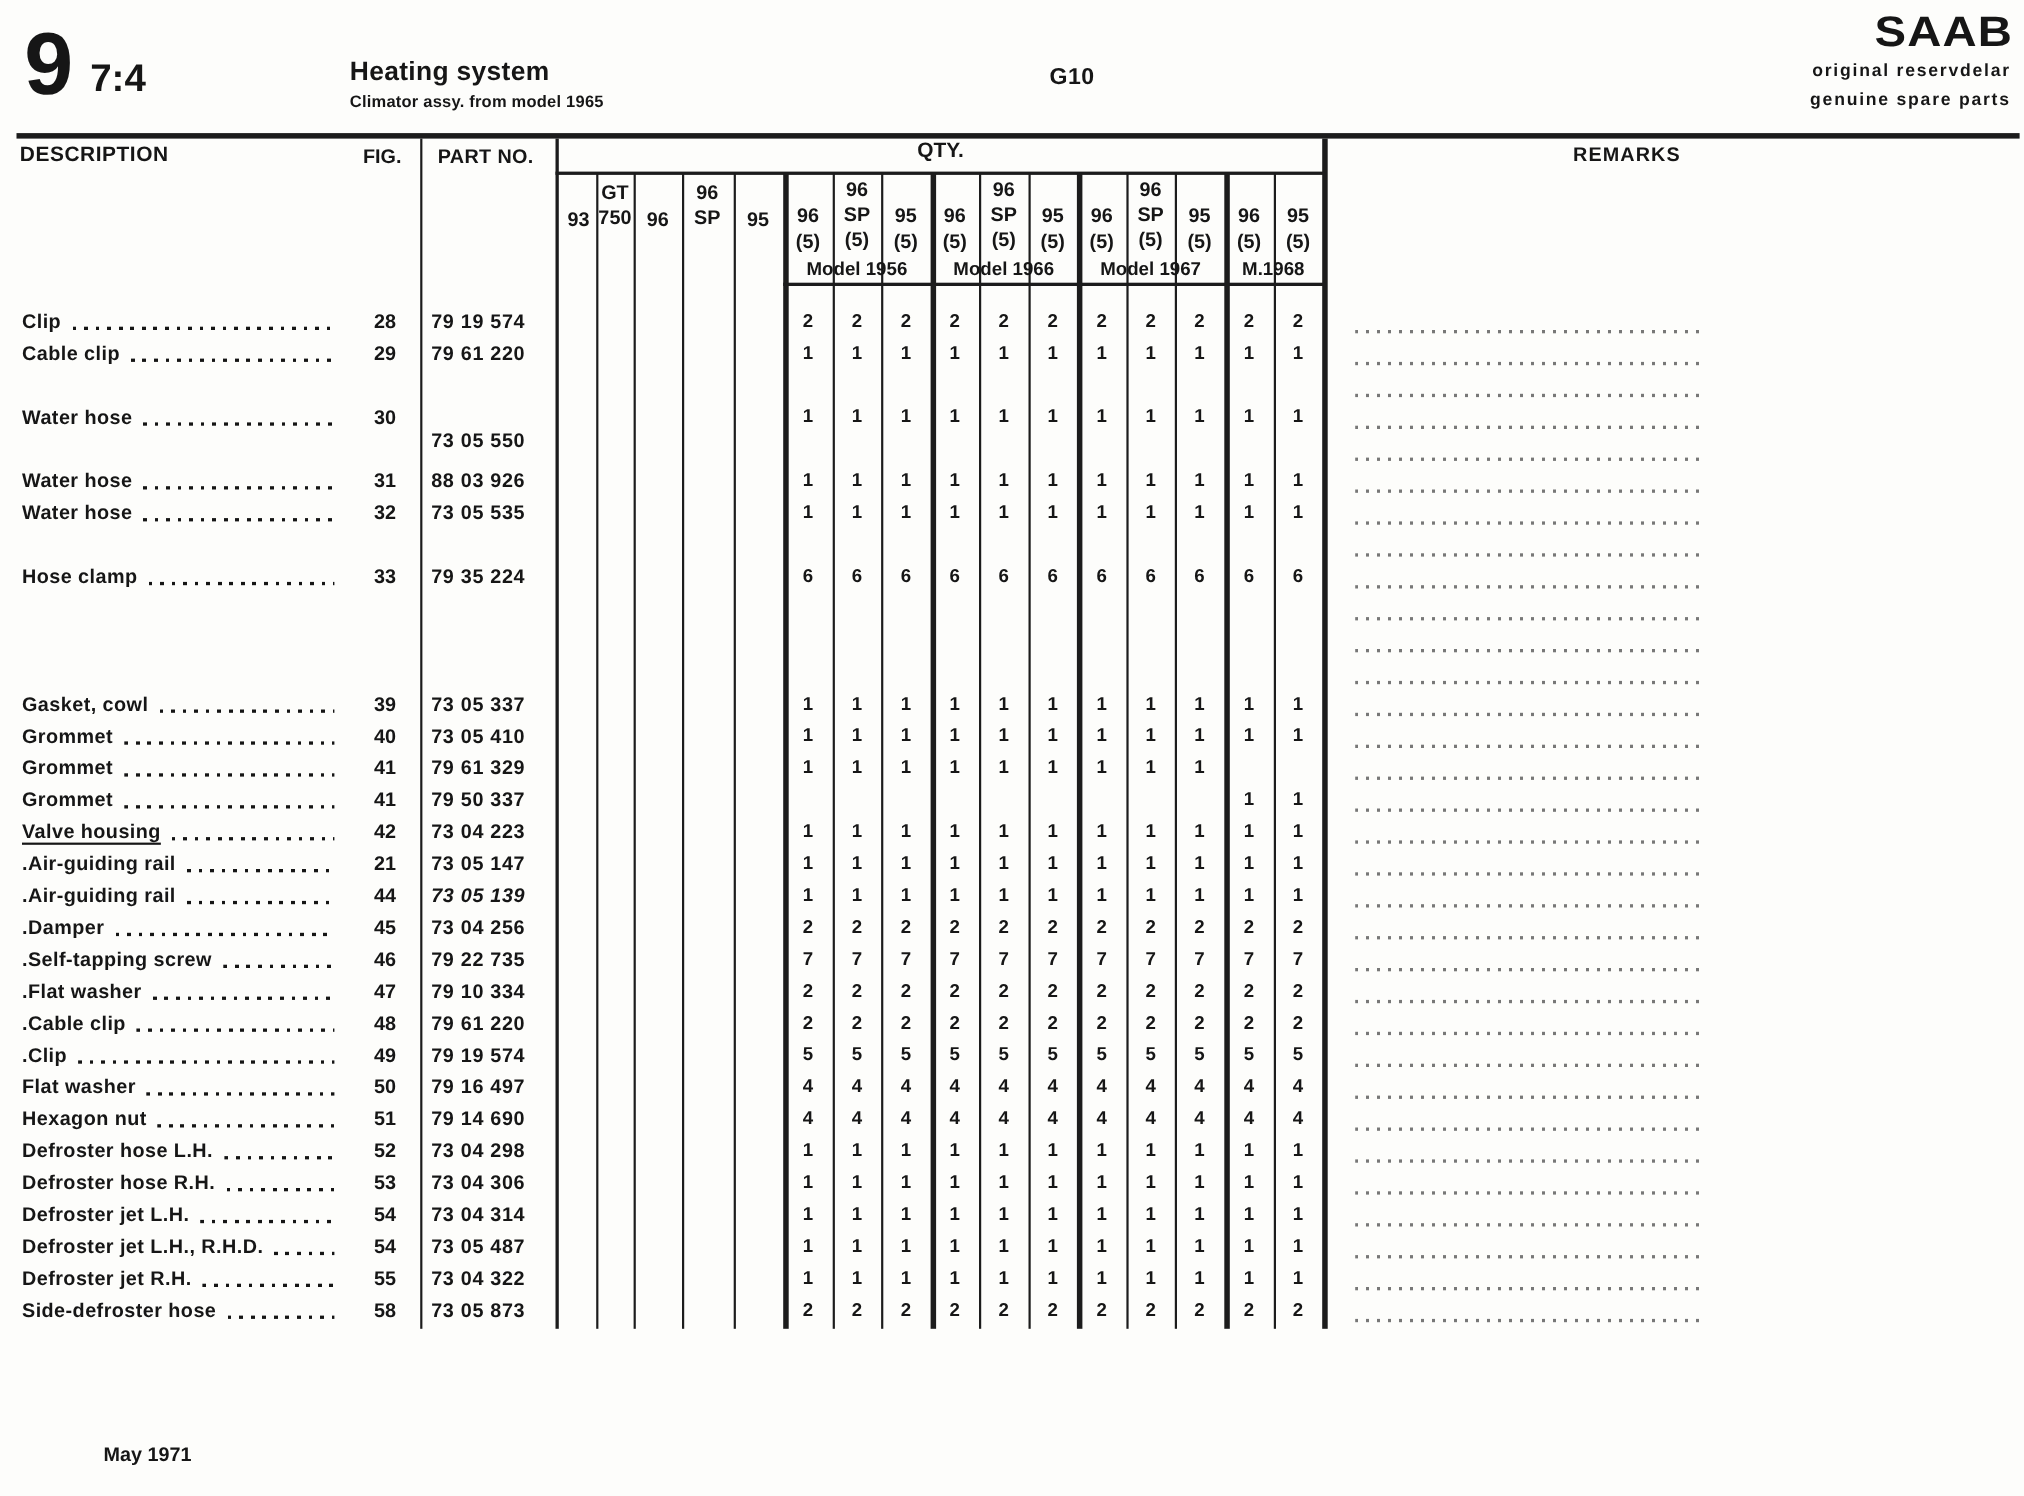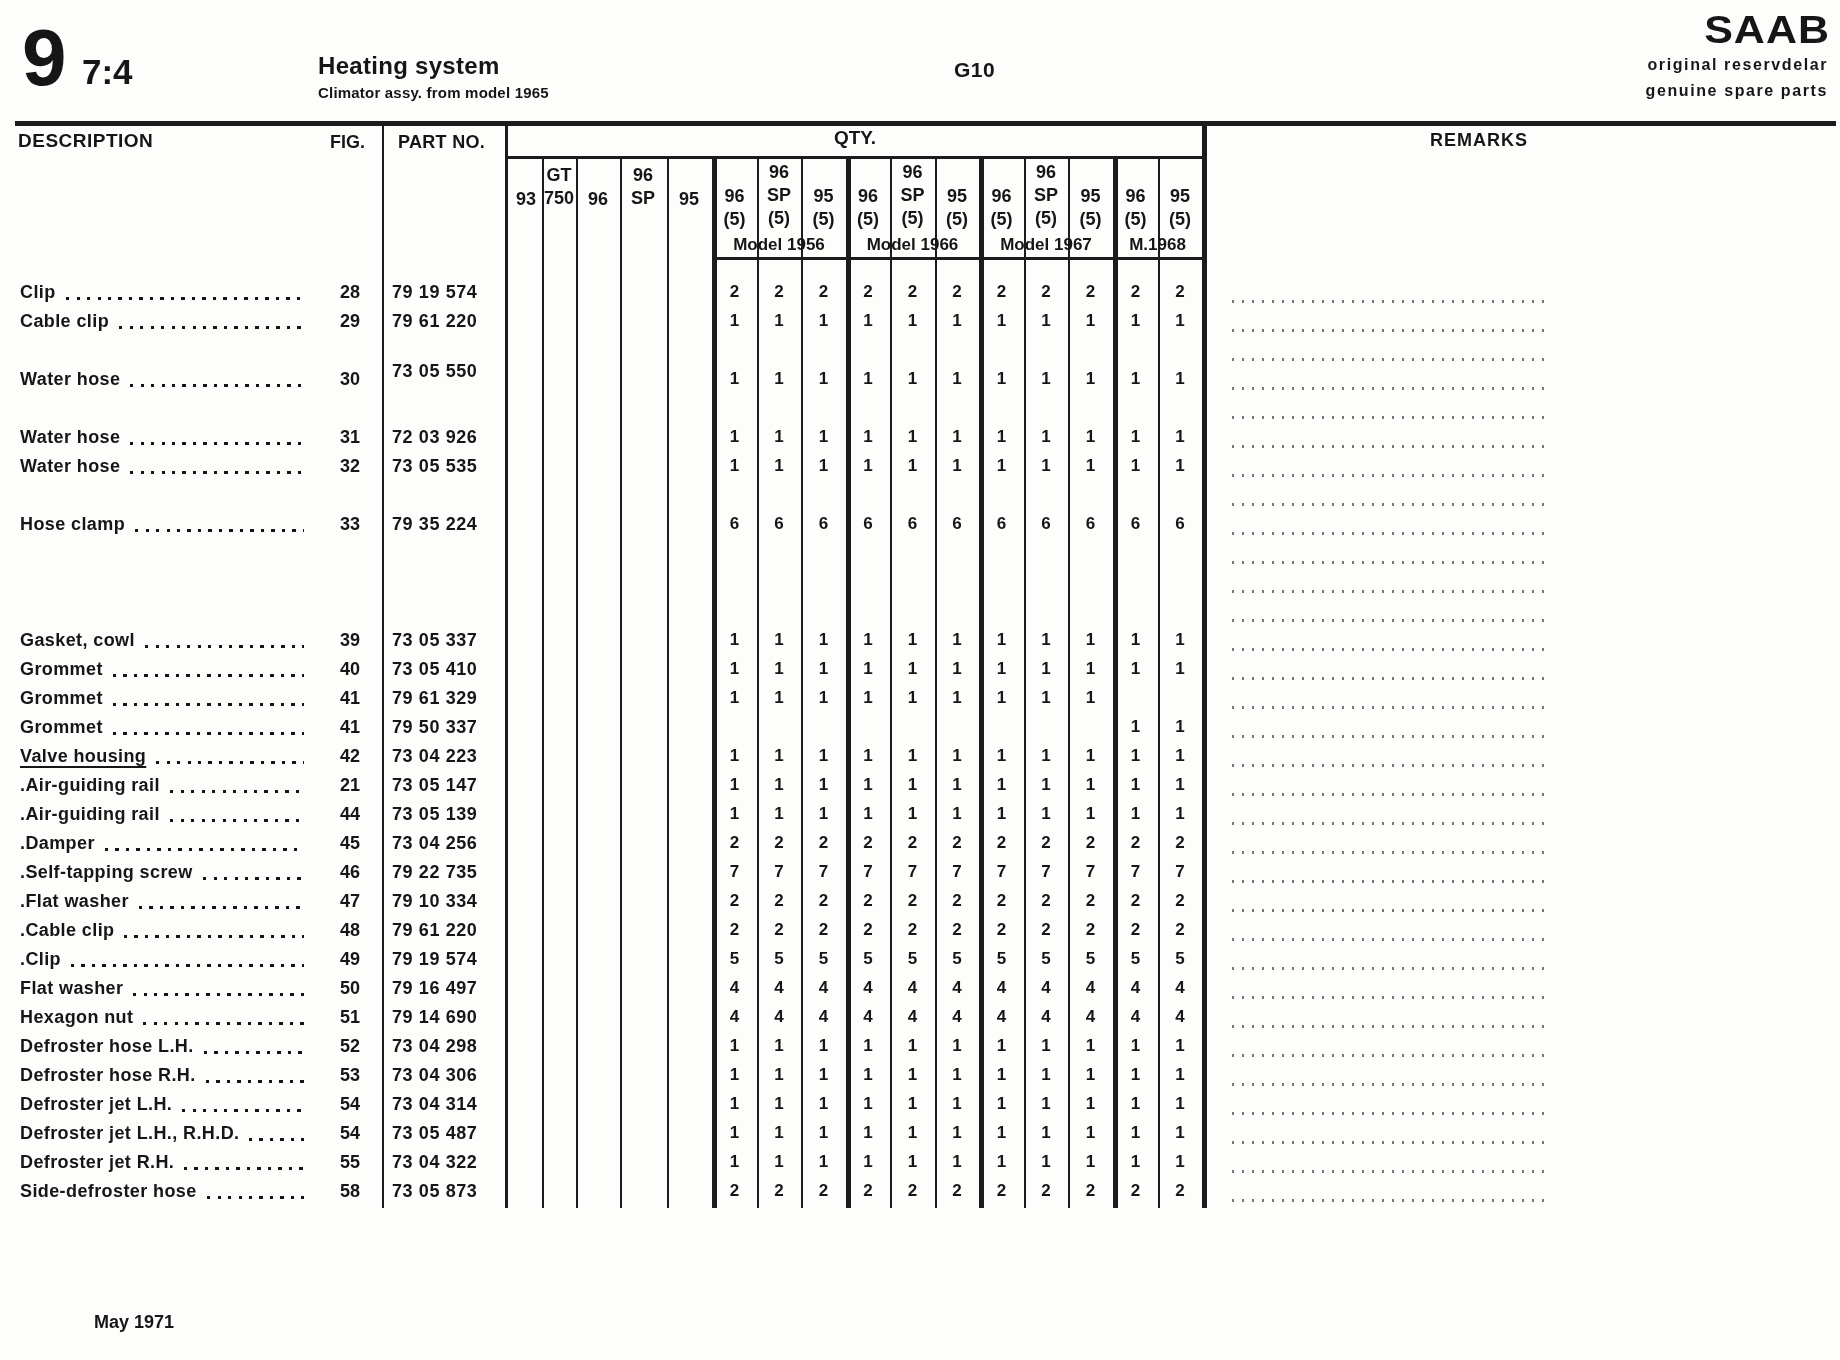--- a/index.html
+++ b/index.html
@@ -149,38 +149,38 @@
 <div class="qc" style="left: 981.5px; top: 309px;">1</div>
 <div class="qc" style="left: 1026px; top: 309px;">1</div>
 <div class="qc" style="left: 1070.5px; top: 309px;">1</div>
 <div class="qc" style="left: 1115.5px; top: 309px;">1</div>
 <div class="qc" style="left: 1160px; top: 309px;">1</div>
 <div class="drow" style="left: 20px; top: 367px; width: 288px;">
     <span class="dtext">Water hose</span>
     <span class="lead"></span>
   </div>
 <div class="figc" style="left: 320px; top: 367px;">30</div>
-<div class="partc" style="left: 392px; top: 359px;">73 05 550</div>
+<div class="partc" style="left: 392px; top: 388px;">73 05 550</div>
 <div class="qc" style="left: 714.5px; top: 367px;">1</div>
 <div class="qc" style="left: 759px; top: 367px;">1</div>
 <div class="qc" style="left: 803.5px; top: 367px;">1</div>
 <div class="qc" style="left: 848px; top: 367px;">1</div>
 <div class="qc" style="left: 892.5px; top: 367px;">1</div>
 <div class="qc" style="left: 937px; top: 367px;">1</div>
 <div class="qc" style="left: 981.5px; top: 367px;">1</div>
 <div class="qc" style="left: 1026px; top: 367px;">1</div>
 <div class="qc" style="left: 1070.5px; top: 367px;">1</div>
 <div class="qc" style="left: 1115.5px; top: 367px;">1</div>
 <div class="qc" style="left: 1160px; top: 367px;">1</div>
 <div class="drow" style="left: 20px; top: 425px; width: 288px;">
     <span class="dtext">Water hose</span>
     <span class="lead"></span>
   </div>
 <div class="figc" style="left: 320px; top: 425px;">31</div>
-<div class="partc" style="left: 392px; top: 425px;">72 03 926</div>
+<div class="partc" style="left: 392px; top: 425px;">88 03 926</div>
 <div class="qc" style="left: 714.5px; top: 425px;">1</div>
 <div class="qc" style="left: 759px; top: 425px;">1</div>
 <div class="qc" style="left: 803.5px; top: 425px;">1</div>
 <div class="qc" style="left: 848px; top: 425px;">1</div>
 <div class="qc" style="left: 892.5px; top: 425px;">1</div>
 <div class="qc" style="left: 937px; top: 425px;">1</div>
 <div class="qc" style="left: 981.5px; top: 425px;">1</div>
 <div class="qc" style="left: 1026px; top: 425px;">1</div>
 <div class="qc" style="left: 1070.5px; top: 425px;">1</div>
 <div class="qc" style="left: 1115.5px; top: 425px;">1</div>
@@ -308,21 +308,21 @@
 <div class="qc" style="left: 981.5px; top: 773px;">1</div>
 <div class="qc" style="left: 1026px; top: 773px;">1</div>
 <div class="qc" style="left: 1070.5px; top: 773px;">1</div>
 <div class="qc" style="left: 1115.5px; top: 773px;">1</div>
 <div class="qc" style="left: 1160px; top: 773px;">1</div>
 <div class="drow" style="left: 20px; top: 802px; width: 288px;">
     <span class="dtext">.Air-guiding rail</span>
     <span class="lead"></span>
   </div>
 <div class="figc" style="left: 320px; top: 802px;">44</div>
-<div class="partc" style="left: 392px; top: 802px;">73 05 139</div>
+<div class="partc" style="left: 392px; top: 802px; font-style: italic;">73 05 139</div>
 <div class="qc" style="left: 714.5px; top: 802px;">1</div>
 <div class="qc" style="left: 759px; top: 802px;">1</div>
 <div class="qc" style="left: 803.5px; top: 802px;">1</div>
 <div class="qc" style="left: 848px; top: 802px;">1</div>
 <div class="qc" style="left: 892.5px; top: 802px;">1</div>
 <div class="qc" style="left: 937px; top: 802px;">1</div>
 <div class="qc" style="left: 981.5px; top: 802px;">1</div>
 <div class="qc" style="left: 1026px; top: 802px;">1</div>
 <div class="qc" style="left: 1070.5px; top: 802px;">1</div>
 <div class="qc" style="left: 1115.5px; top: 802px;">1</div>

